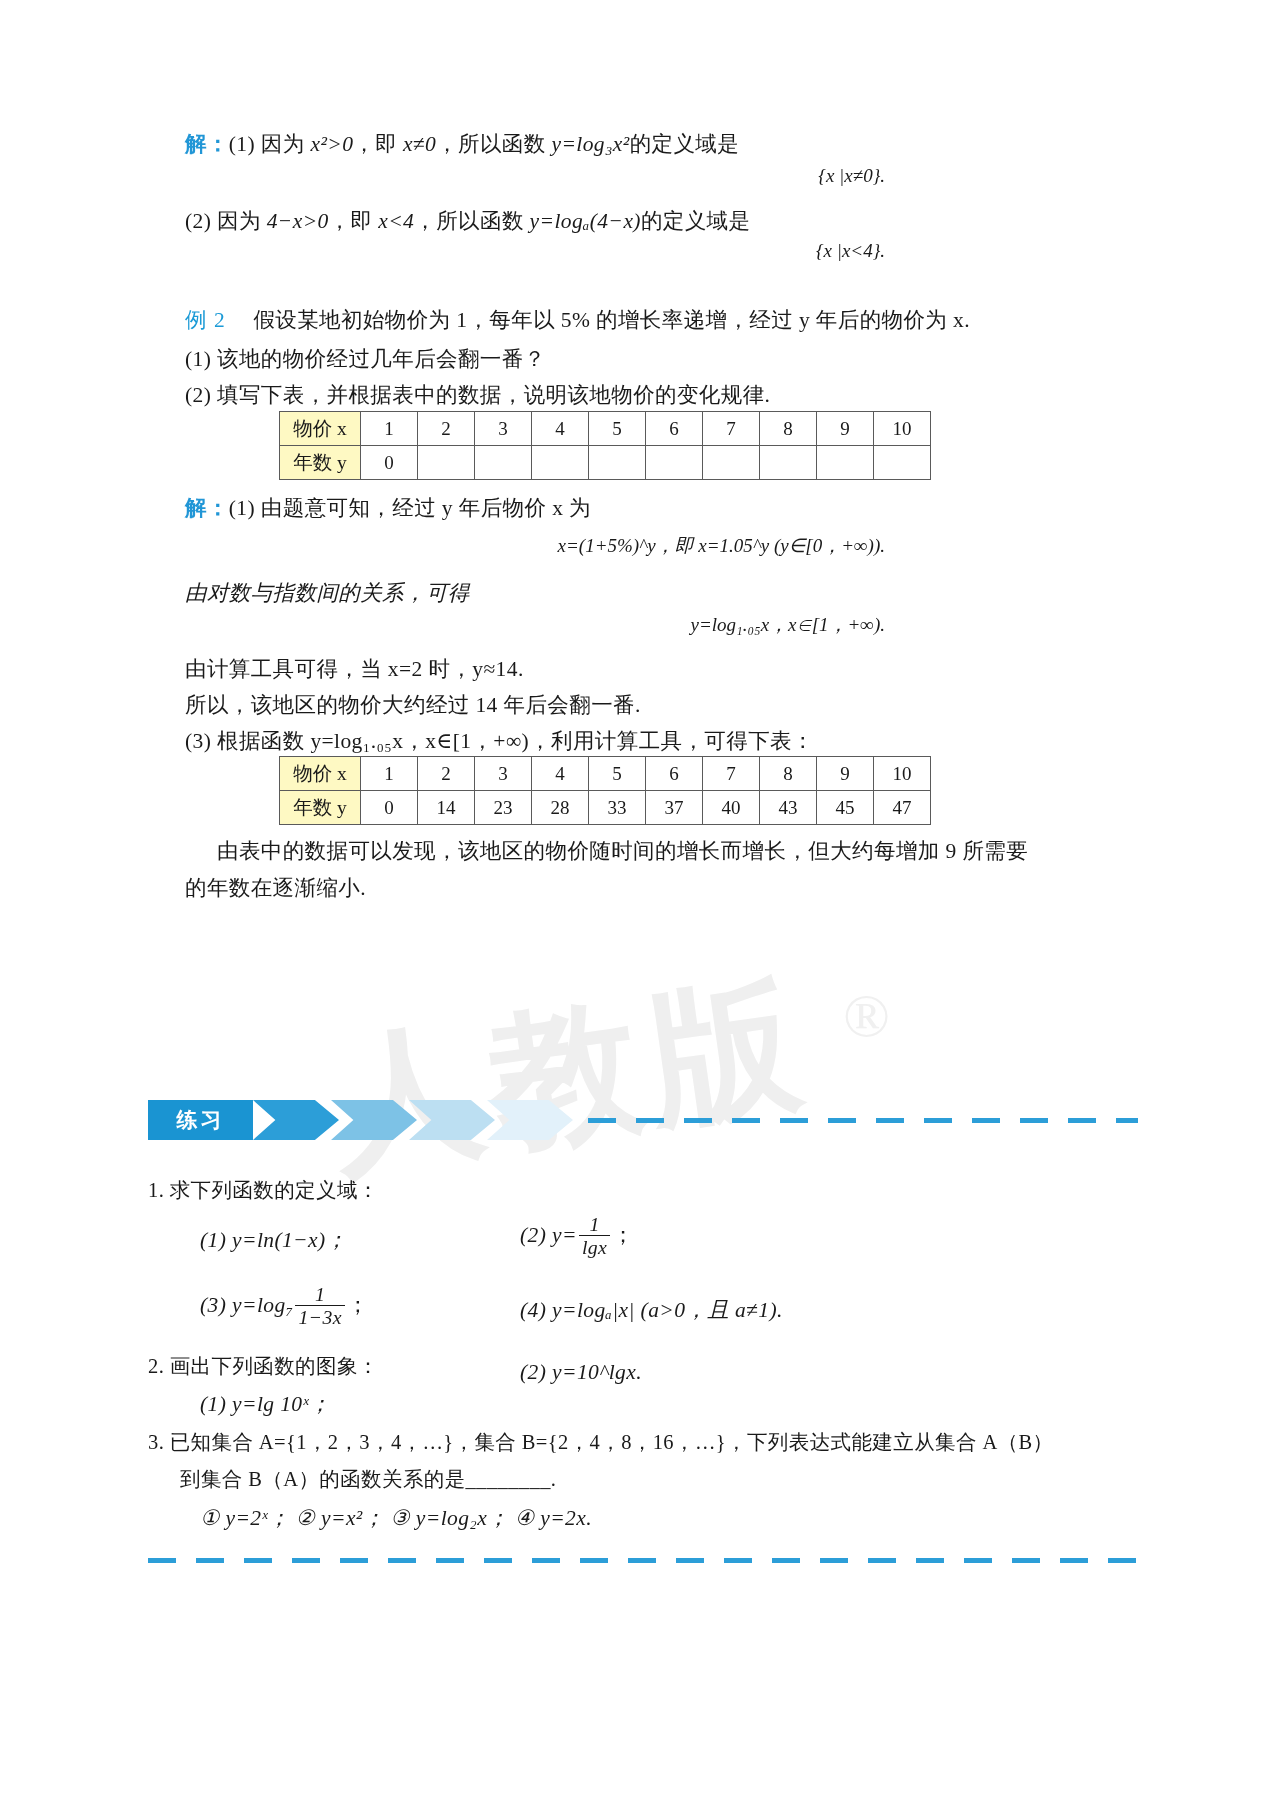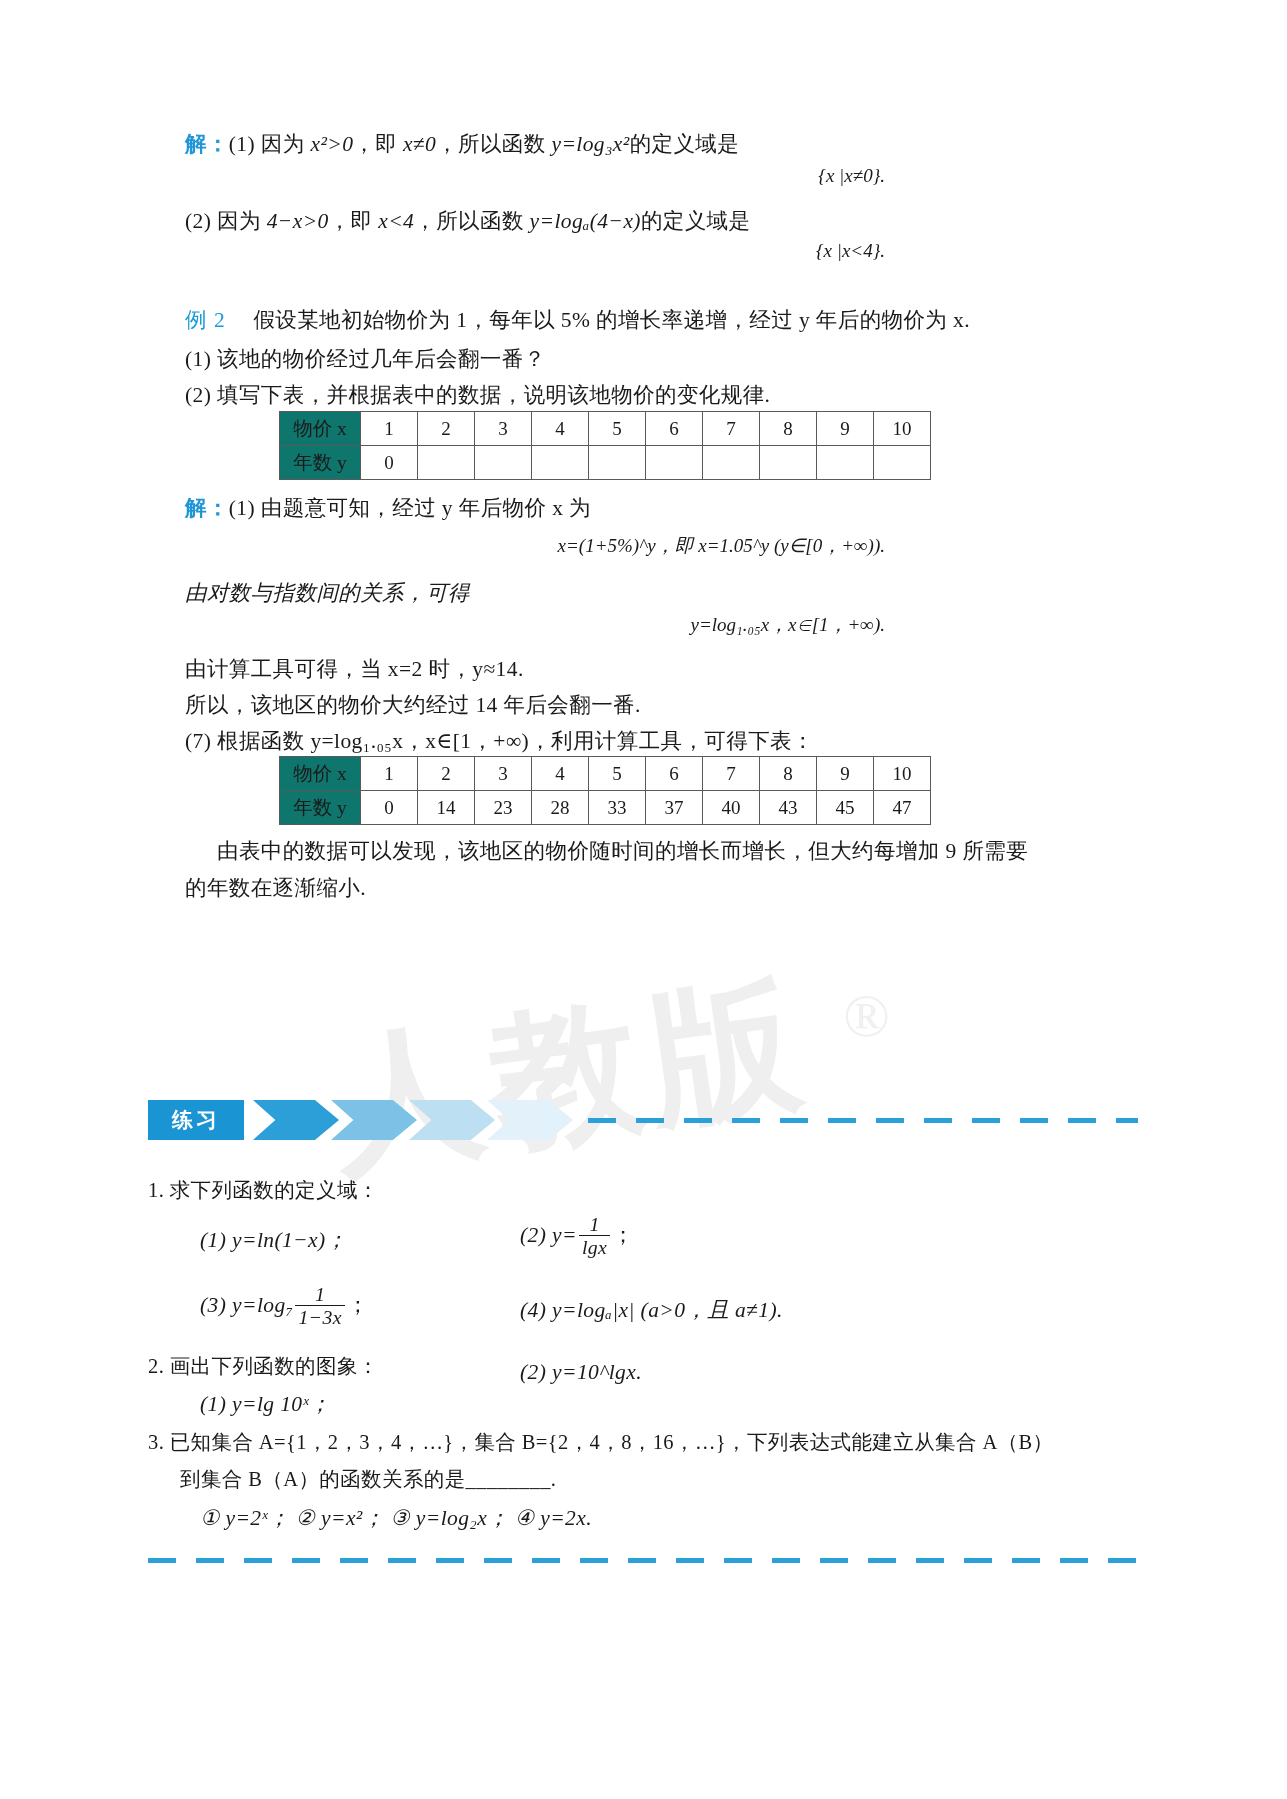--- a/index.html
+++ b/index.html
@@ -66,38 +66,38 @@
     font-family:"Liberation Serif",serif;
   }
   .dtable td{
     border:1px solid #5a5a5a;
     text-align:center;
     vertical-align:middle;
     height:33px;
     padding:0;
   }
   .dtable td.hdr{
-    background:#0f766e;
+    background:#fef9c3;
     width:68px;
     font-size:19.5px;
     padding:0 6px;
     white-space:nowrap;
   }
   .dtable td.cell{width:56px;}
 
   
   .practice{
     position:absolute;
     left:148px;top:1100px;
     width:990px;height:40px;
   }
   .chev{position:absolute;top:0;height:40px;}
   .chev-label{
     position:absolute;left:0;top:0;
-    width:96px;height:40px;
+    width:105px;height:40px;
     background:#1a94d2;
     color:#ffffff;
     font-size:21px;
     font-weight:700;
     line-height:40px;
     text-align:center;
     letter-spacing:3px;
     font-family:"Liberation Serif",serif;
   }
   .c1{left:105px;width:86px;background:#2c9ed8;
@@ -197,21 +197,21 @@
   </div>
   <div class="abs-row disp" style="left:185px;top:533px;width:700px;">
     <span class="mi">x=(1+5%)^y，即 x=1.05^y (y∈[0，+∞)).</span>
   </div>
   <div class="abs-row line" style="left:185px;top:575px;font-style:italic;">由对数与指数间的关系，可得</div>
   <div class="abs-row disp" style="left:185px;top:612px;width:700px;">
     <span class="mi">y=log₁.₀₅x，x∈[1，+∞).</span>
   </div>
   <div class="abs-row line" style="left:185px;top:651px;">由计算工具可得，当 x=2 时，y≈14.</div>
   <div class="abs-row line" style="left:185px;top:687px;">所以，该地区的物价大约经过 14 年后会翻一番.</div>
-  <div class="abs-row line" style="left:185px;top:723px;">(7) 根据函数 y=log₁.₀₅x，x∈[1，+∞)，利用计算工具，可得下表：</div>
+  <div class="abs-row line" style="left:185px;top:723px;">(3) 根据函数 y=log₁.₀₅x，x∈[1，+∞)，利用计算工具，可得下表：</div>
 
   <table class="dtable abs-row" style="left:279px;top:756px;">
     <tbody>
           <tr>
       <td class="hdr">物价 x</td>
       <td class="cell">1</td>
       <td class="cell">2</td>
       <td class="cell">3</td>
       <td class="cell">4</td>
       <td class="cell">5</td>

